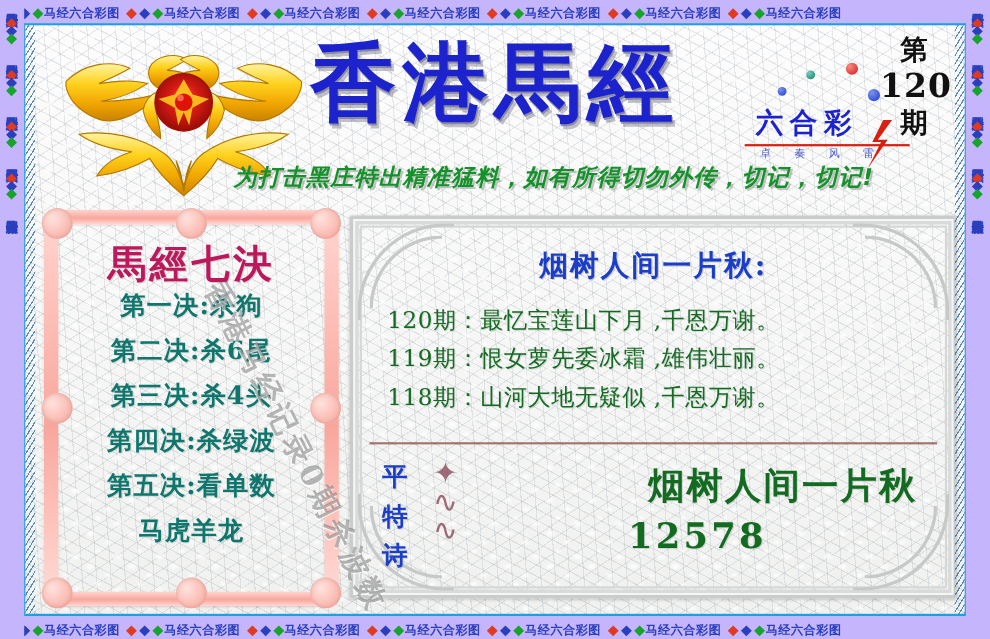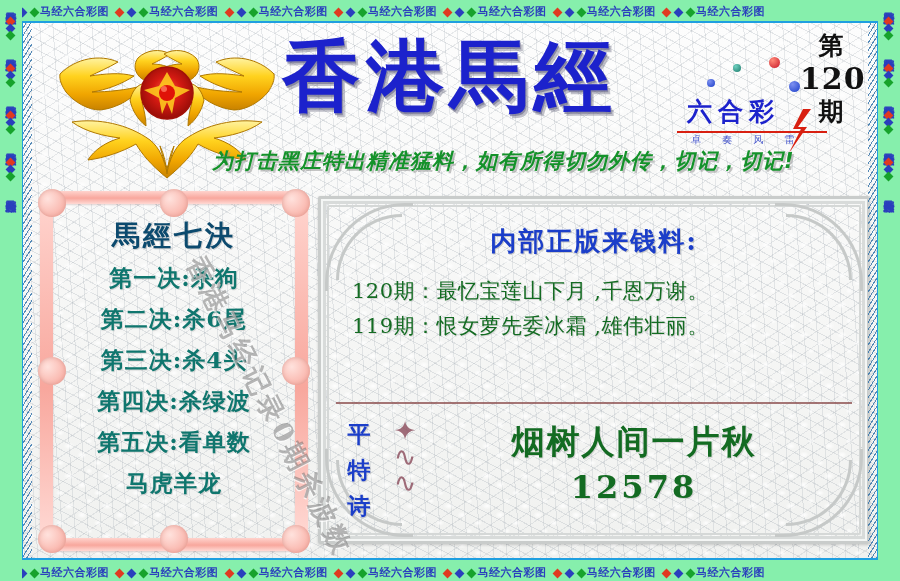--- a/index.html
+++ b/index.html
@@ -22,21 +22,21 @@
       radial-gradient(ellipse 5px 4px at 13px 21px, rgba(255,255,255,.85) 0%, rgba(255,255,255,0) 72%),
       radial-gradient(ellipse 8px 5px at 31px 26px, rgba(255,255,255,.9) 0%, rgba(255,255,255,0) 72%),
       repeating-linear-gradient(28deg, rgba(168,176,184,.30) 0px, rgba(168,176,184,.30) 1px, rgba(0,0,0,0) 1px, rgba(0,0,0,0) 9px),
       repeating-linear-gradient(-34deg, rgba(168,176,184,.26) 0px, rgba(168,176,184,.26) 1px, rgba(0,0,0,0) 1px, rgba(0,0,0,0) 11px),
       repeating-linear-gradient(86deg, rgba(150,160,170,.22) 0px, rgba(150,160,170,.22) 1px, rgba(0,0,0,0) 1px, rgba(0,0,0,0) 13px),
       linear-gradient(#fdfdfd,#f0f1ef);
     background-size:38px 30px,38px 30px,38px 30px,38px 30px,auto,auto,auto,auto;
   }
 
   
-  .bdr{position:absolute;background:#86efac;overflow:hidden;z-index:40;}
+  .bdr{position:absolute;background:#c4b5fd;overflow:hidden;z-index:40;}
   .bdr-top{left:0;top:0;width:900px;height:21px;}
   .bdr-bot{left:0;bottom:0;width:900px;height:21px;}
   .bdr-left{left:0;top:0;width:22px;height:581px;}
   .bdr-right{right:0;top:0;width:22px;height:581px;}
 
   .bdrtxt{
     position:absolute;white-space:nowrap;
     font-family:"DejaVu Sans","Liberation Sans",sans-serif;
     font-weight:bold;font-size:11px;color:#2a3fbd;
     letter-spacing:.5px;
@@ -106,21 +106,21 @@
   
   .left-panel{position:absolute;left:34px;top:185px;width:280px;height:372px;z-index:12;}
   .ribbon{position:absolute;background:linear-gradient(180deg,#ffd3cd,#f8a79d 55%,#ffd9d4);
           border-radius:6px;box-shadow:0 1px 2px rgba(150,100,100,.25);}
   .bow{position:absolute;width:28px;height:28px;border-radius:50%;
        background:radial-gradient(circle at 35% 35%,#ffe2dd,#f7a398);
        box-shadow:inset 0 0 4px rgba(180,110,100,.4);}
   .lp-title{
     position:absolute;left:0;top:32px;width:280px;text-align:center;
     font-family:"DejaVu Serif","Liberation Serif",serif;
-    font-weight:bold;font-size:28px;color:#0c4a6e;letter-spacing:3px;
+    font-weight:bold;font-size:35px;color:#be185d;letter-spacing:3px;
     text-shadow:1px 1px 0 rgba(180,180,180,.6);
   }
   .lp-list{position:absolute;left:0;top:72px;width:280px;}
   .lp-row{
     text-align:center;
     font-family:"DejaVu Serif","Liberation Serif",serif;
     font-weight:bold;font-size:23px;line-height:41px;
     color:#0f766e;letter-spacing:1px;
     text-shadow:1px 1px 0 rgba(190,190,190,.5);
   }
@@ -173,21 +173,21 @@
   .verse{position:absolute;left:6px;top:204px;width:516px;height:118px;}
   .verse-label{
     position:absolute;left:6px;top:6px;width:34px;text-align:center;
     font-family:"DejaVu Serif","Liberation Serif",serif;
     font-weight:bold;font-size:23px;line-height:36px;color:#1b3ec9;
     text-shadow:1px 1px 0 rgba(180,180,180,.55);
   }
   .verse-orn{position:absolute;left:52px;top:8px;width:34px;height:104px;color:#8a4a5a;
              font-size:27px;line-height:26px;opacity:.8;text-align:center;}
   .verse-main{
-    position:absolute;left:98px;top:10px;width:400px;text-align:center;
+    position:absolute;left:98px;top:10px;width:400px;text-align:right;
     font-family:"DejaVu Serif","Liberation Serif",serif;
     font-weight:bold;font-size:33px;line-height:44px;color:#136b22;letter-spacing:2px;
     text-shadow:1px 1px 0 rgba(185,185,185,.55);
   }
   .verse-num{
     position:absolute;left:98px;top:58px;width:400px;text-align:center;
     font-family:"DejaVu Serif","Liberation Serif",serif;
     font-weight:bold;font-size:32px;color:#136b22;letter-spacing:3px;
     text-shadow:1px 1px 0 rgba(185,185,185,.55);
   }
@@ -401,25 +401,26 @@
       </div>
     <div class="corner s2 bl">
         <i></i>
       </div>
     <div class="corner s2 br">
         <i></i>
       </div>
   </div>
 
   <div class="rp">
-    <div class="rp-title">内部正版来钱料:</div>
+    <div class="rp-title">烟树人间一片秋:</div>
 
     <div class="rp-lines">
       <div class="rp-line">120期：最忆宝莲山下月  ,千恩万谢。</div>
       <div class="rp-line">119期：恨女萝先委冰霜  ,雄伟壮丽。</div>
+      <div class="rp-line">118期：山河大地无疑似  ,千恩万谢。</div>
     </div>
 
     <div class="rp-hr"></div>
 
     <div class="verse">
       <div class="verse-label">平<br>特<br>诗</div>
       <div class="verse-orn">✦<br>∿<br>∿</div>
       <div class="verse-main">烟树人间一片秋</div>
       <div class="verse-num">12578</div>
     </div>

